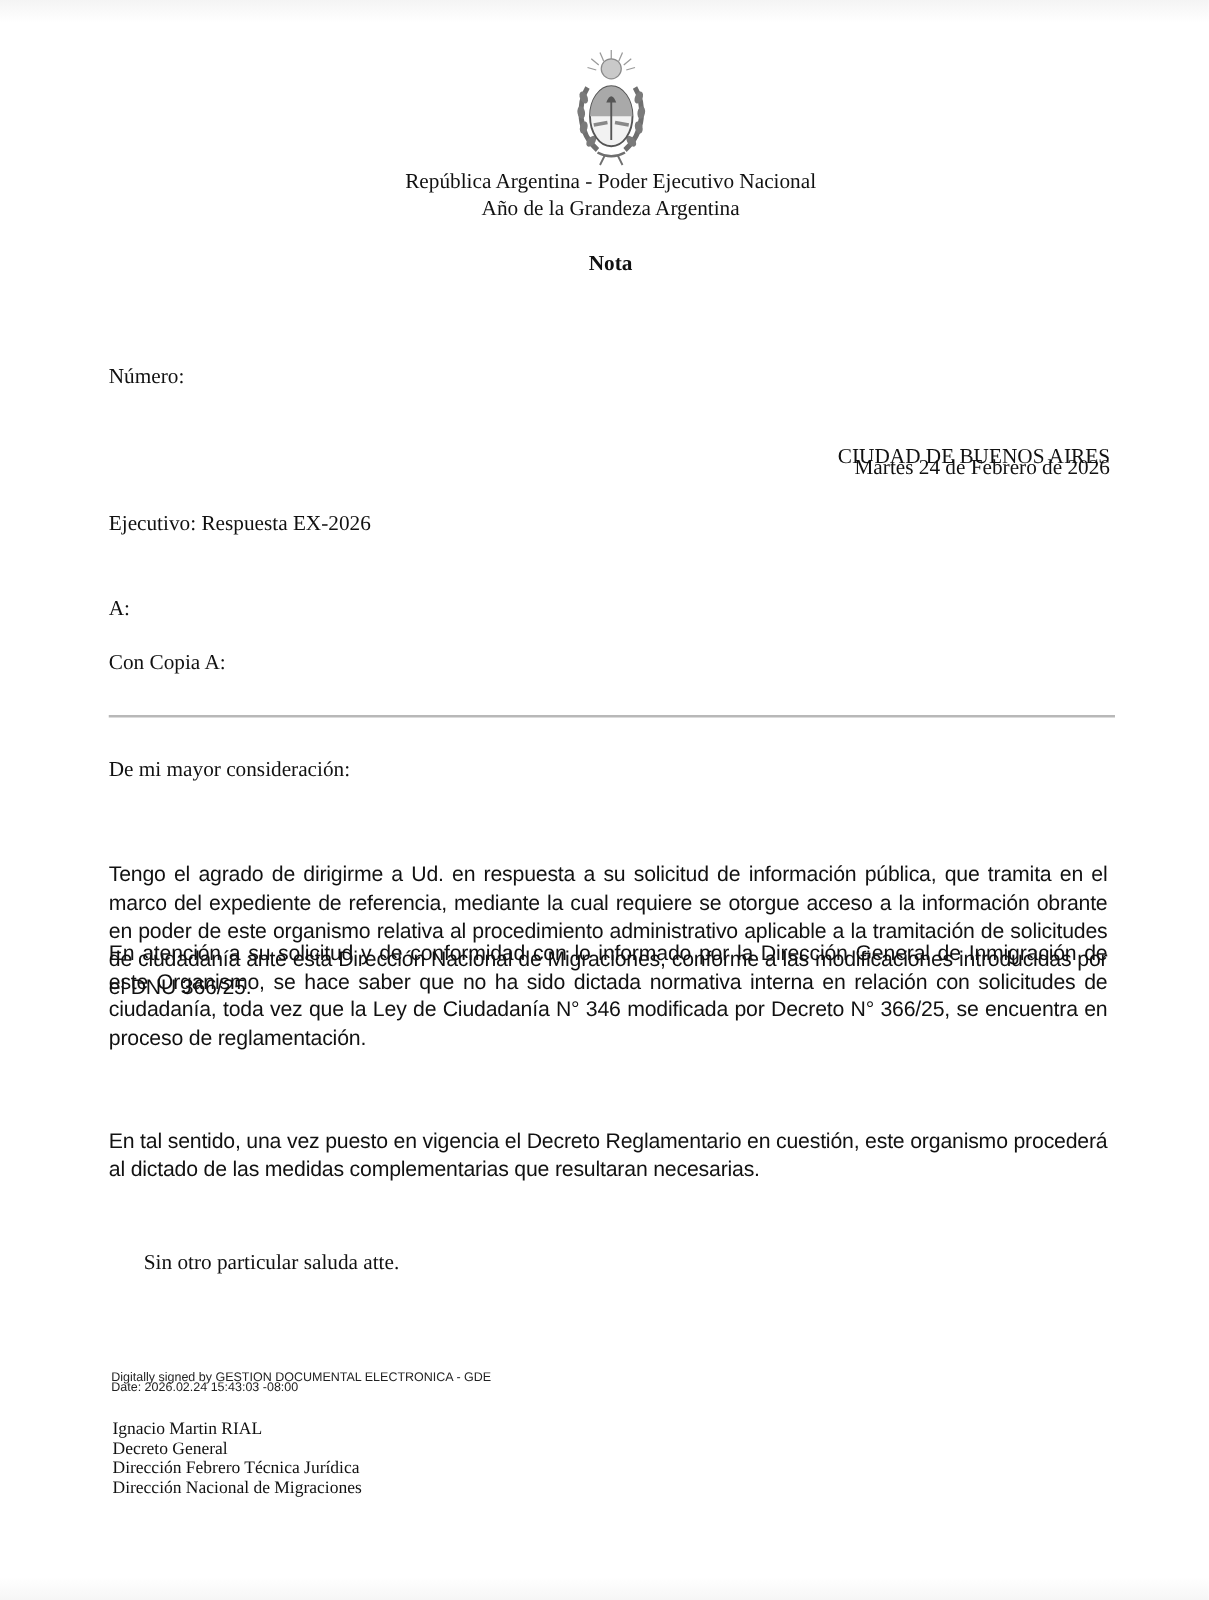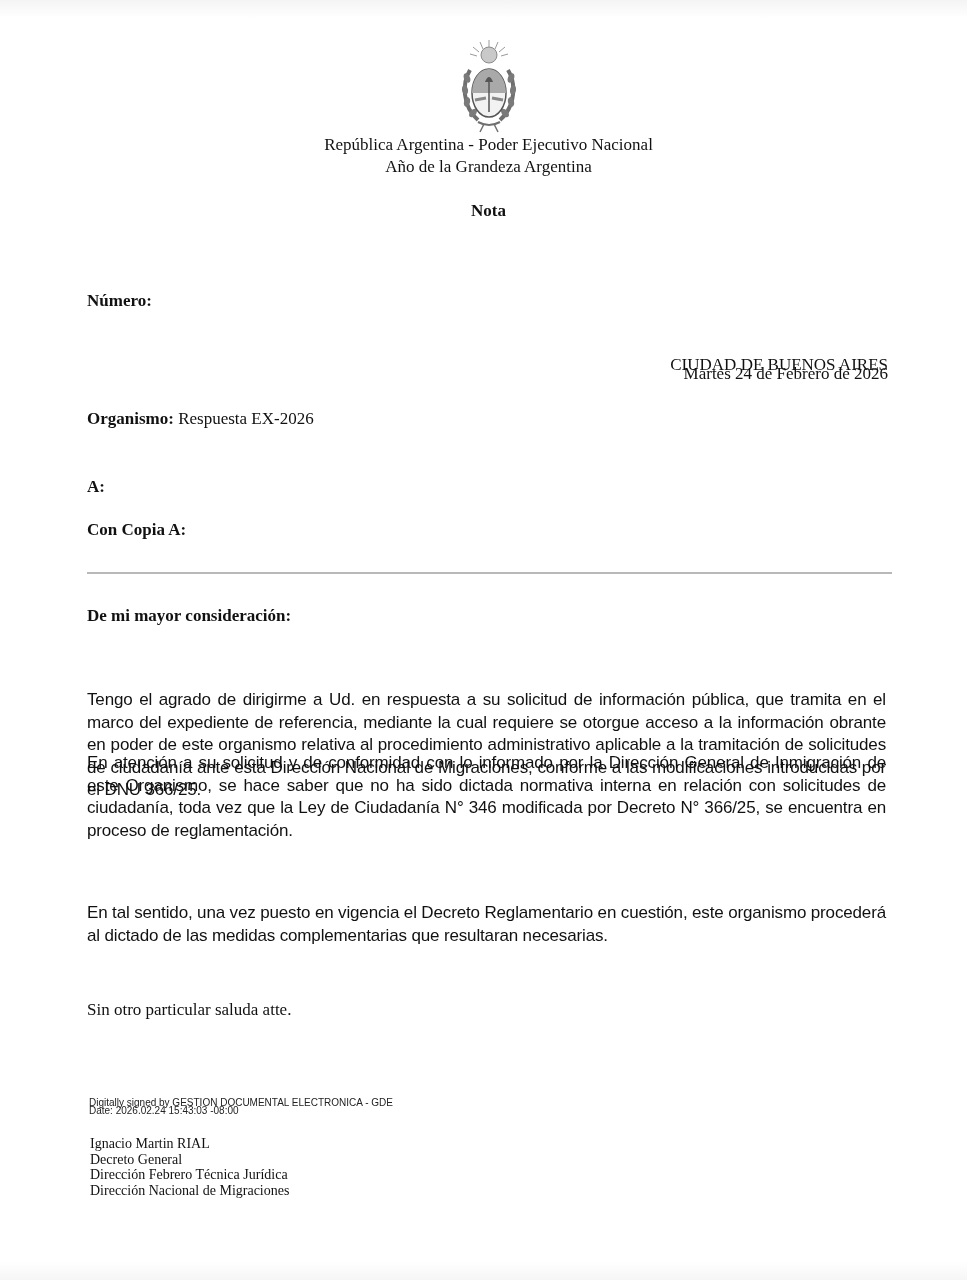--- a/index.html
+++ b/index.html
@@ -27,21 +27,21 @@
     .doc-type { top: 201px; font-size: 17px; font-weight: bold; }
 
     .crest {
       position: absolute;
       left: 458px;
       top: 38px;
       width: 62px;
       height: 96px;
     }
 
-    .label-bold { font-weight: bold; }
+    .label-bold { font-weight: normal; }
     .field { position: absolute; left: 87px; font-size: 17px; }
 
     .right-block {
       position: absolute;
       right: 79px;
       text-align: right;
       font-size: 17px;
     }
 
     .divider {
@@ -132,21 +132,21 @@
 
 <div class="field" style="top:291px;">
   <span class="label-bold">Número:</span>
   <span></span>
 </div>
 
 <div class="right-block" style="top:355px;">CIUDAD DE BUENOS AIRES</div>
 <div class="right-block" style="top:364px;">Martes 24 de Febrero de 2026</div>
 
 <div class="field" style="top:409px;">
-  <span class="label-bold">Organismo:</span>
+  <span class="label-bold">Ejecutivo:</span>
   <span>Respuesta EX-2026</span>
 </div>
 
 <div class="field" style="top:477px;">
   <span class="label-bold">A:</span>
   <span></span>
 </div>
 
 <div class="field" style="top:520px;">
   <span class="label-bold">Con Copia A:</span>
@@ -154,21 +154,21 @@
 </div>
 
 <div class="divider"></div>
 
 <div class="field label-bold" style="top:606px;">De mi mayor consideración:</div>
 
 <div class="paragraph" style="top:689px;">Tengo el agrado de dirigirme a Ud. en respuesta a su solicitud de información pública, que tramita en el marco del expediente de referencia, mediante la cual requiere se otorgue acceso a la información obrante en poder de este organismo relativa al procedimiento administrativo aplicable a la tramitación de solicitudes de ciudadanía ante esta Dirección Nacional de Migraciones, conforme a las modificaciones introducidas por el DNU 366/25.</div>
 <div class="paragraph" style="top:752px;">En atención a su solicitud y de conformidad con lo informado por la Dirección General de Inmigración de este Organismo, se hace saber que no ha sido dictada normativa interna en relación con solicitudes de ciudadanía, toda vez que la Ley de Ciudadanía N° 346 modificada por Decreto N° 366/25, se encuentra en proceso de reglamentación.</div>
 <div class="paragraph" style="top:902px;">En tal sentido, una vez puesto en vigencia el Decreto Reglamentario en cuestión, este organismo procederá al dictado de las medidas complementarias que resultaran necesarias.</div>
 
-<div class="field" style="top:1000px;">Sin otro particular saluda atte.</div>
+<div class="field" style="top:1000px;margin-left:28px;">Sin otro particular saluda atte.</div>
 
 <div class="sig-meta">
   <div>Digitally signed by GESTION DOCUMENTAL ELECTRONICA - GDE</div>
   <div>Date: 2026.02.24 15:43:03 -08:00</div>
 </div>
 
 <div class="signer">
   <div>Ignacio Martin RIAL</div>
   <div>Decreto General</div>
   <div>Dirección Febrero Técnica Jurídica</div>

